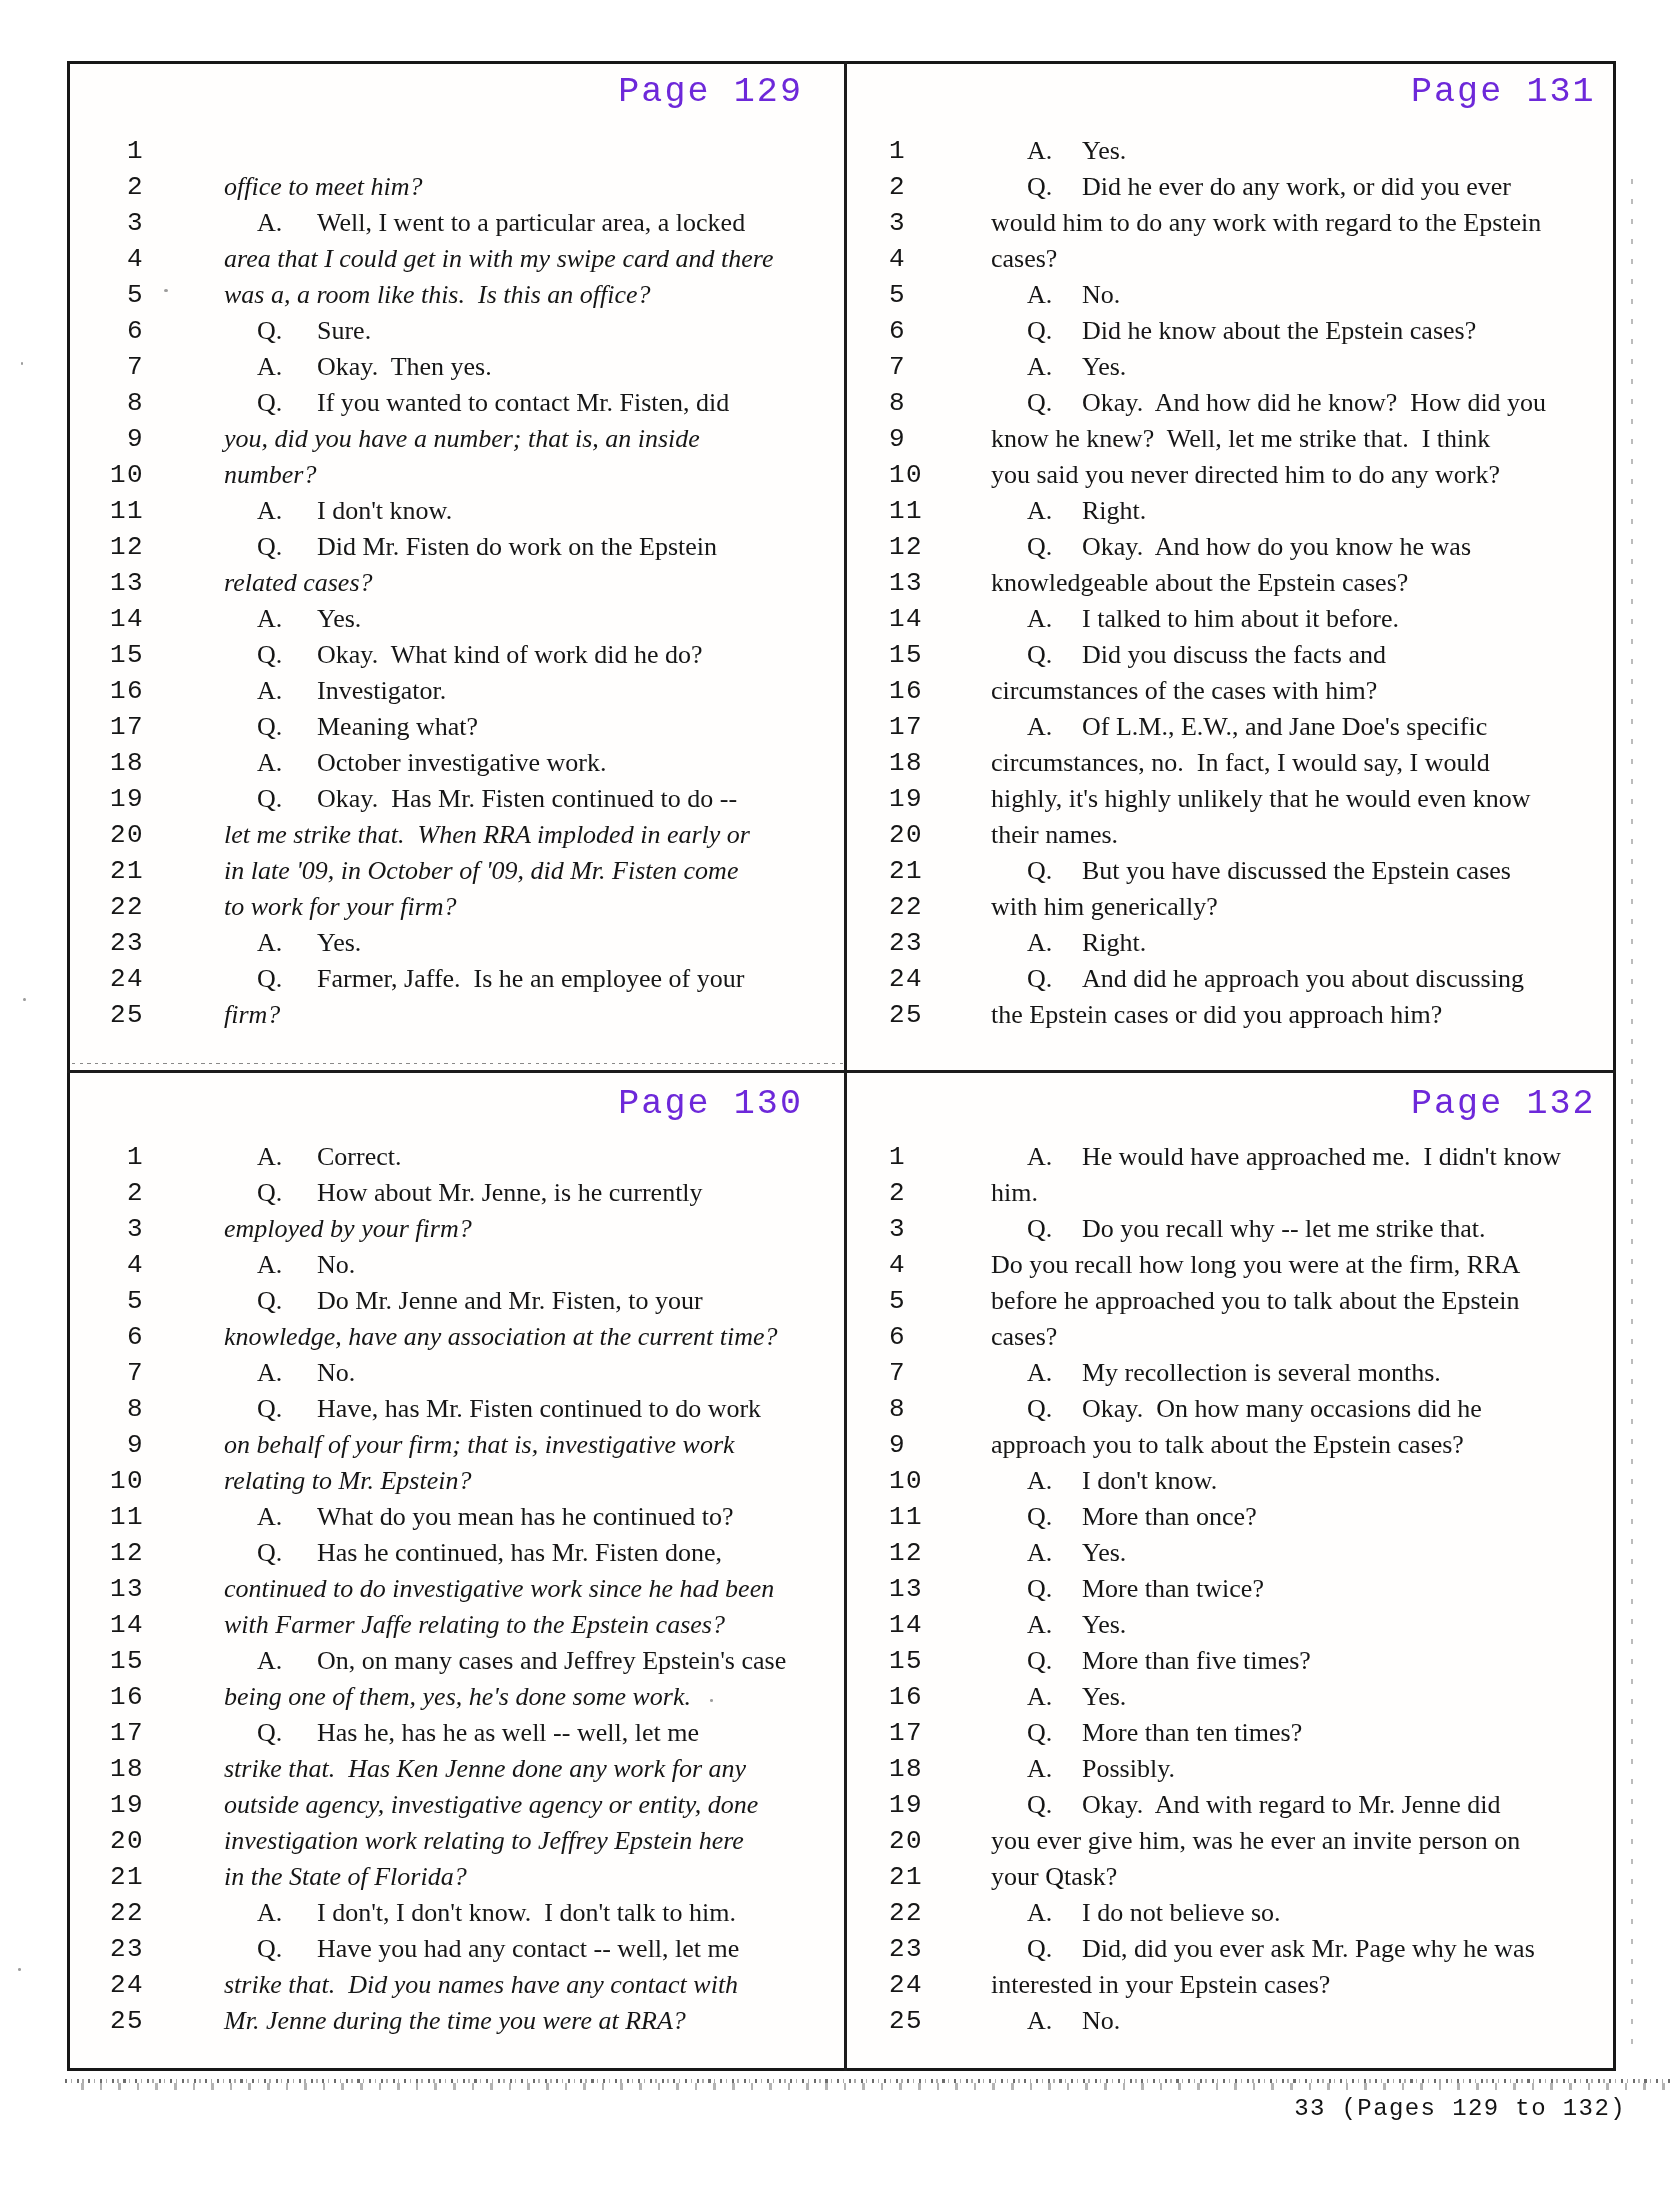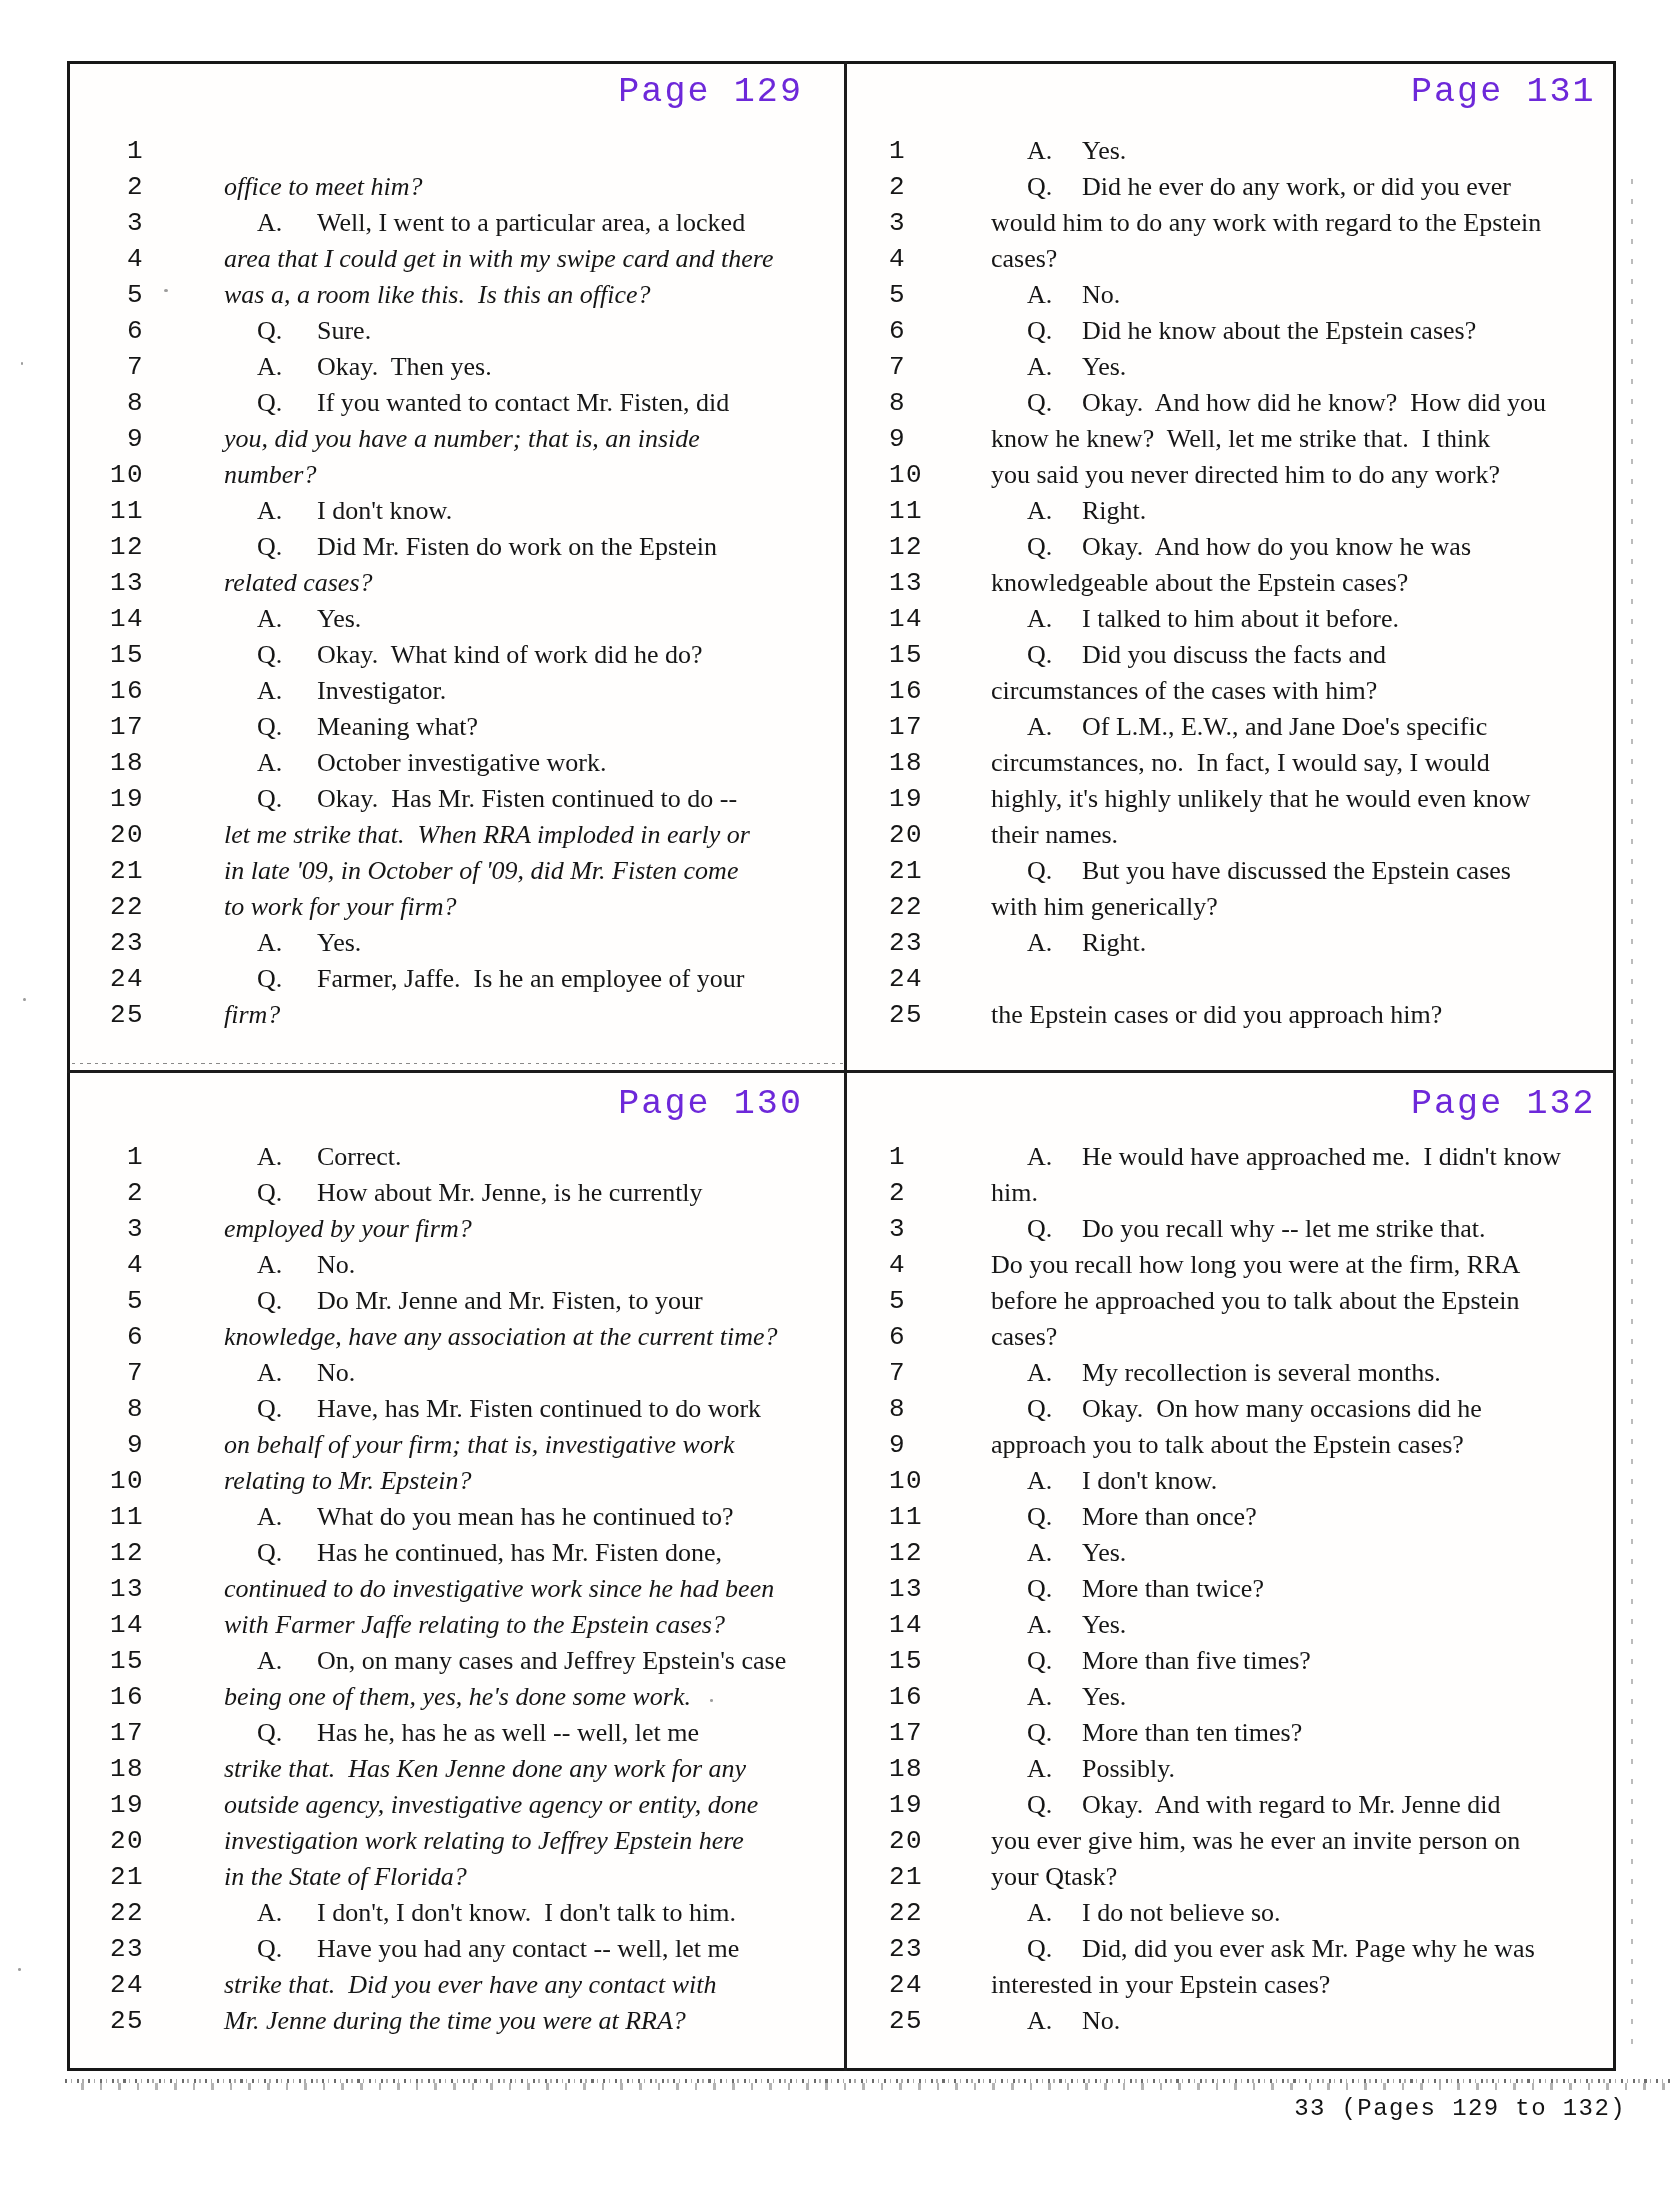--- a/index.html
+++ b/index.html
@@ -386,20 +386,21 @@
     <span class="content cont"><span class="txt">with him generically?</span></span>
   </div>
 
   <div class="t-line">
     <span class="num">23</span>
     <span class="content qa"><span class="marker">A.</span><span class="txt">Right.</span></span>
   </div>
 
   <div class="t-line">
     <span class="num">24</span>
+    <span class="content qa"><span class="marker">Q.</span><span class="txt">And did he approach you about discussing</span></span>
   </div>
 
   <div class="t-line">
     <span class="num">25</span>
     <span class="content cont"><span class="txt">the Epstein cases or did you approach him?</span></span>
   </div>
 </div>
   </div>
 
   <div id="q130" class="quad q-left q-bottom">
@@ -515,21 +516,21 @@
     <span class="content qa"><span class="marker">A.</span><span class="txt">I don't, I don't know.  I don't talk to him.</span></span>
   </div>
 
   <div class="t-line">
     <span class="num">23</span>
     <span class="content qa"><span class="marker">Q.</span><span class="txt">Have you had any contact -- well, let me</span></span>
   </div>
 
   <div class="t-line">
     <span class="num">24</span>
-    <span class="content cont"><span class="txt">strike that.  Did you ever have any contact with</span></span>
+    <span class="content cont"><span class="txt">strike that.  Did you names have any contact with</span></span>
   </div>
 
   <div class="t-line">
     <span class="num">25</span>
     <span class="content cont"><span class="txt">Mr. Jenne during the time you were at RRA?</span></span>
   </div>
 </div>
   </div>
 
   <div id="q132" class="quad q-right q-bottom">

